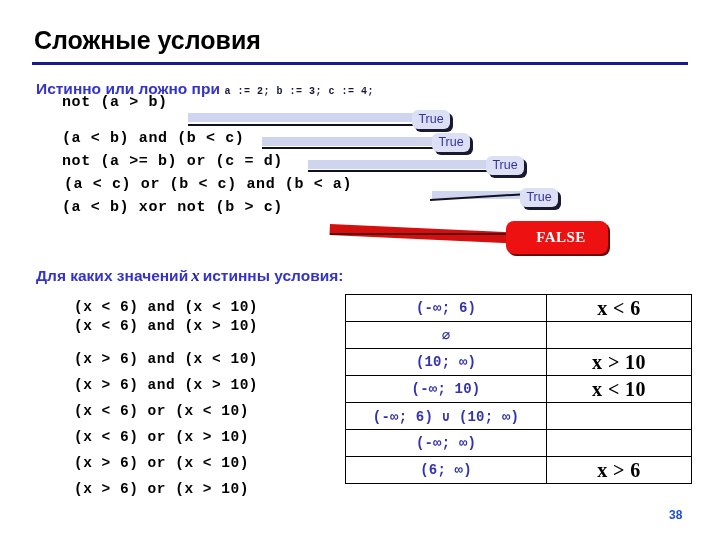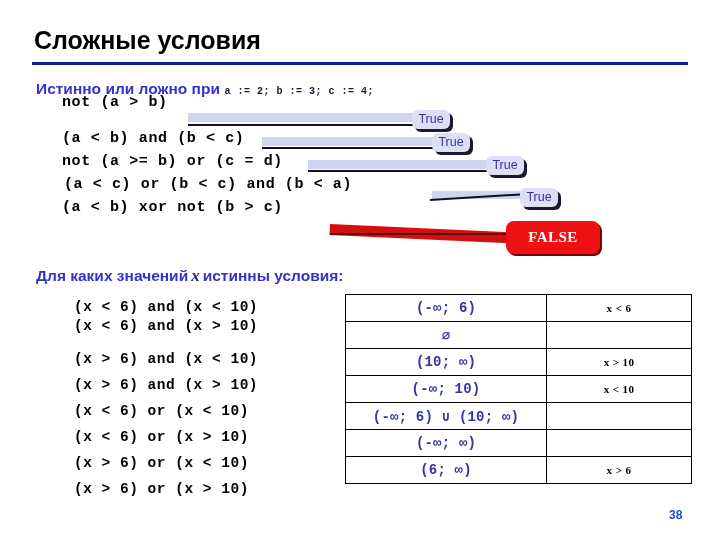--- a/index.html
+++ b/index.html
@@ -111,20 +111,21 @@
     background: #ee1111;
     border-radius: 8px;
     color: #ffffff;
     font-family: "Liberation Serif", serif;
     font-weight: bold;
     font-size: 15px;
     text-align: center;
     line-height: 33px;
     letter-spacing: 0.5px;
     box-shadow: 2px 2px 0 0 #6d0505;
+    padding-left: 8px;
   }
   .leader-red {
     position: absolute;
     background: #d40f0f;
     transform-origin: 0 0;
   }
   .leader-red-dark {
     position: absolute;
     background: #5e0606;
     transform-origin: 0 50%;
@@ -168,21 +169,21 @@
     width: 200px;
     font-family: "Liberation Mono", "DejaVu Sans Mono", monospace;
     font-size: 14px;
     font-weight: bold;
     color: #3333aa;
     letter-spacing: 0.2px;
   }
   #cond-table td.col-answer {
     width: 144px;
     font-family: "Liberation Serif", serif;
-    font-size: 11px;
+    font-size: 20px;
     font-weight: bold;
     color: #000000;
     letter-spacing: 0.4px;
   }
 
   
   .cond-expr {
     position: absolute;
     left: 74px;
     font-family: "Liberation Mono", "DejaVu Sans Mono", monospace;

